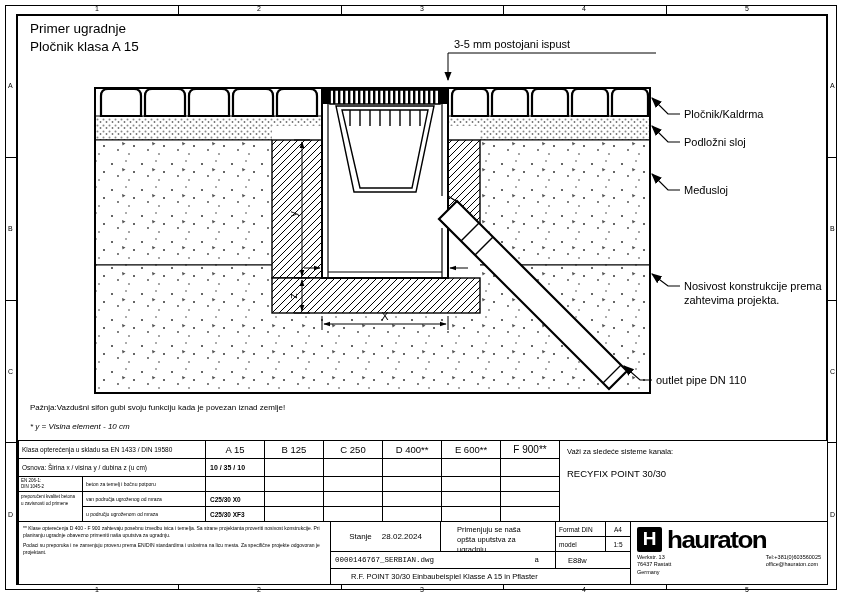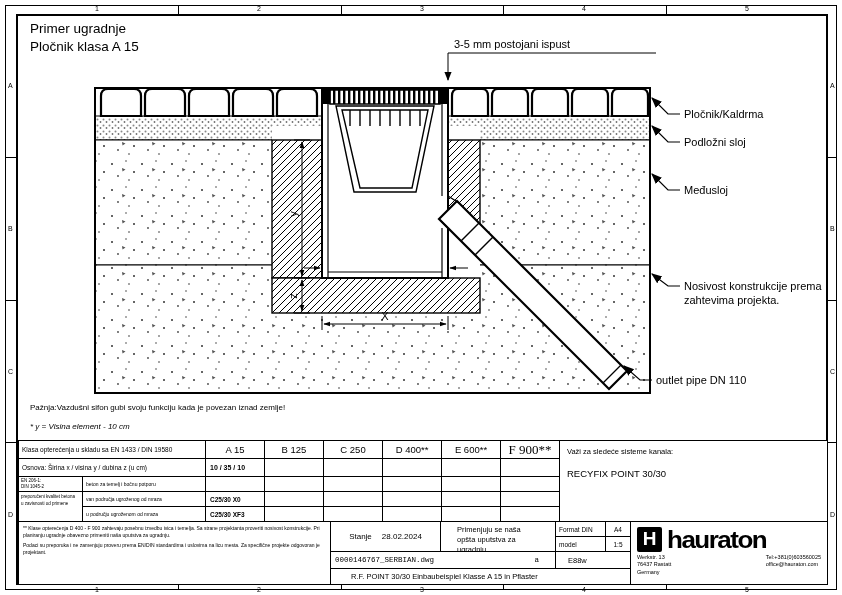--- a/index.html
+++ b/index.html
@@ -221,21 +221,21 @@
 
   <div class="note" style="top:403px;text-align:center;">Pažnja:Vazdušni sifon gubi svoju funkciju kada je povezan iznad zemlje!</div>
   <div class="note" style="top:422px;font-style:italic;">* y = Visina element - 10 cm</div>
 
   <div class="tc vcenter" style="left:18px;top:440px;width:188px;height:19px;font-size:6.5px;padding-left:3px;">Klasa opterećenja u skladu sa EN 1433 / DIN 19580</div>
   <div class="tc center" style="left:205px;top:440px;width:60px;height:19px;font-size:9.5px;">A 15</div>
   <div class="tc center" style="left:264px;top:440px;width:60px;height:19px;font-size:9.5px;">B 125</div>
   <div class="tc center" style="left:323px;top:440px;width:60px;height:19px;font-size:9.5px;">C 250</div>
   <div class="tc center" style="left:382px;top:440px;width:60px;height:19px;font-size:9.5px;">D 400**</div>
   <div class="tc center" style="left:441px;top:440px;width:60px;height:19px;font-size:9.5px;">E 600**</div>
-  <div class="tc center" style="left:500px;top:440px;width:60px;height:19px;font-size:13px;font-family:Liberation Serif, serif;">F 900**</div>
+  <div class="tc center" style="left:500px;top:440px;width:60px;height:19px;font-size:10px;">F 900**</div>
 
   <div class="tc vcenter" style="left:18px;top:458px;width:188px;height:19px;font-size:6.5px;padding-left:3px;">Osnova: Širina x / visina y / dubina z (u cm)</div>
   <div class="tc vcenter" style="left:205px;top:458px;width:60px;height:19px;font-size:7px;font-weight:bold;padding-left:4px;">10 / 35 / 10</div>
   <div class="tc grid-empty-cols" style="left:264px;top:458px;width:296px;height:19px;"></div>
 
   <div class="tc" style="left:18px;top:476px;width:65px;height:16px;font-size:4.5px;line-height:1.4;padding:1px 2px;">
     <div>EN 206-1:</div>
     <div>DIN 1045-2</div>
   </div>
   <div class="tc" style="left:18px;top:491px;width:65px;height:31px;font-size:4.5px;line-height:1.5;padding:2px 2px;">

